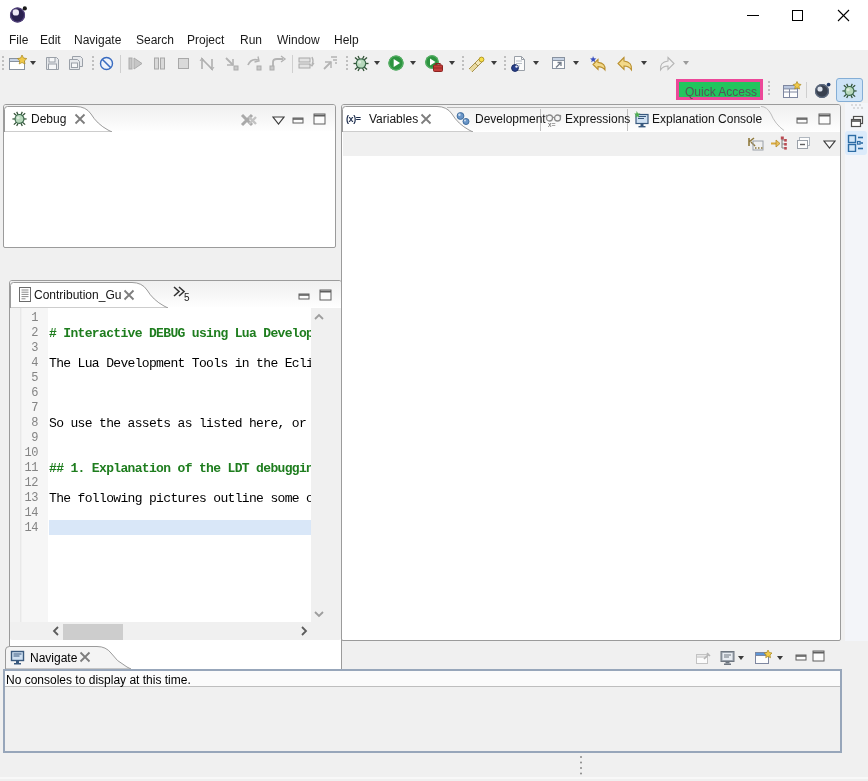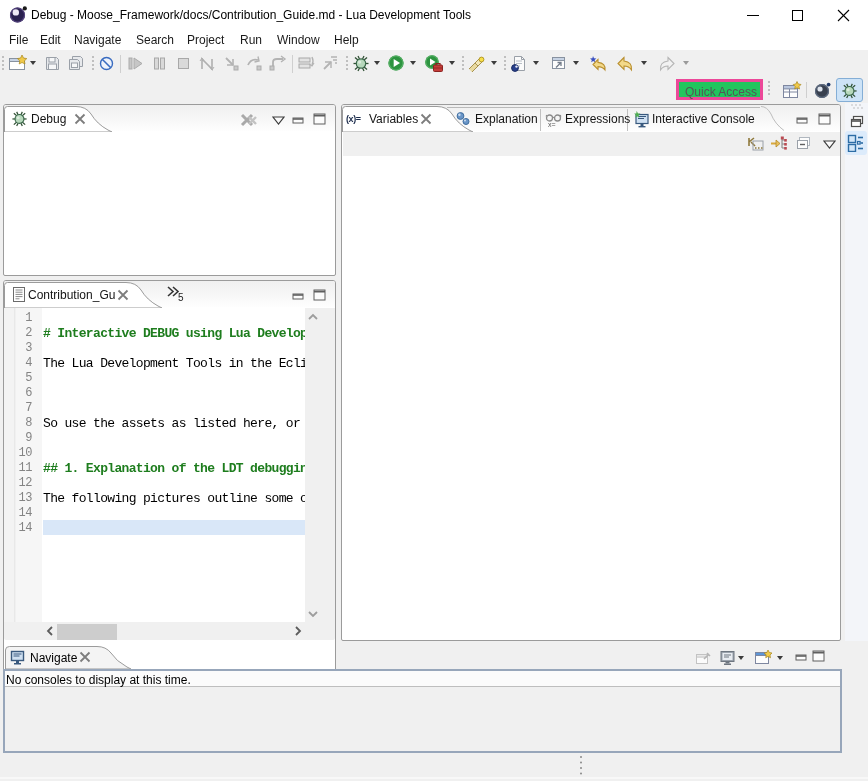--- a/index.html
+++ b/index.html
@@ -46,21 +46,20 @@
 .cl .h { color:#1e7d1e; font-weight:bold; }
 #curline { position:absolute; left:1px; width:262px; height:15px; background:#d9e7f8; z-index:1;}
 
 #con-box { position:absolute; left:3px; top:669px; width:839px; height:84px; border:2px solid #97a6ba; background:#f0f0f0; }
 </style>
 </head>
 <body>
 <div id="app">
 
   <div class="abs" id="titlebar"></div>
-  <div class="abs" id="title-text">Debug - Moose_Framework/docs/Contribution_Guide.md - Lua Development Tools</div>
   <svg style="left:9px;top:5px" width="20" height="20" viewBox="0 0 20 20">
     <circle cx="8.5" cy="10" r="7.5" fill="#2a2150"></circle>
     <circle cx="8.5" cy="10" r="7" fill="none" stroke="#55447e" stroke-width="1.2"></circle>
     <circle cx="6.8" cy="7.4" r="3.2" fill="#efeaf7"></circle>
     <circle cx="15.8" cy="3.4" r="2.1" fill="#1a1a1a"></circle>
   </svg>
 
   <svg style="left:730px;top:0" width="138" height="30" viewBox="0 0 138 30">
     <line x1="17" y1="15.5" x2="29" y2="15.5" stroke="#000" stroke-width="1"></line>
     <rect x="62.5" y="10.5" width="10" height="10" fill="none" stroke="#000" stroke-width="1"></rect>
@@ -267,21 +266,21 @@
         <line x1="6" y1="2" x2="7.5" y2="5"></line>
           <line x1="12" y1="2" x2="10.5" y2="5"></line>
         <line x1="6" y1="17" x2="7.5" y2="14"></line>
           <line x1="12" y1="17" x2="10.5" y2="14"></line>
       </g>
       <circle cx="9" cy="9.5" r="4.7" fill="#b7d8bc" stroke="#3a684a" stroke-width="1.2"></circle>
       <circle cx="7.6" cy="8.1" r="1.6" fill="#dcecde"></circle>
     </svg>
   </div>
 
-  <div class="panel" id="p-debug" style="left:3px; top:104px; width:333px; height:172px;">
+  <div class="panel" id="p-debug" style="left:3px; top:104px; width:333px; height:144px;">
     <div class="tabbar"></div>
     <svg style="left:0;top:0" width="130" height="27" viewBox="0 0 130 27">
       <path d="M0.5,27 L0.5,4.5 Q0.5,1.5 3.5,1.5 L72,1.5 Q82,1.5 87,9 Q93,19 104,25 L108,27 Z" fill="#fff" stroke="#9b9b9b" stroke-width="1"></path>
     </svg>
     <div class="tab-label" style="left:27px">Debug</div>
 
     <svg style="left:7px;top:5px" width="17" height="17" viewBox="0 0 18 18">
       <g stroke="#2f4f33" stroke-width="1.3">
         <line x1="3" y1="3.5" x2="6.5" y2="6.5"></line>
           <line x1="15" y1="3.5" x2="11.5" y2="6.5"></line>
@@ -312,21 +311,21 @@
     <svg style="left:288px;top:9px" width="13" height="11" viewBox="0 0 13 11">
       <rect x="1" y="4" width="10" height="5" fill="#fcfcfc" stroke="#5f5f5f"></rect>
       <line x1="1" y1="5" x2="11" y2="5" stroke="#5f5f5f" stroke-width="1.6"></line>
     </svg>
     <svg style="left:309px;top:8px" width="13" height="12" viewBox="0 0 13 12">
       <rect x="1" y="1" width="11" height="10" fill="#fcfcfc" stroke="#5f5f5f"></rect>
       <line x1="1" y1="2.6" x2="12" y2="2.6" stroke="#5f5f5f" stroke-width="1.8"></line>
     </svg>
   </div>
 
-  <div class="panel" id="p-editor" style="left:3px; top:280px; width:333px; height:419px;text-align:right;">
+  <div class="panel" id="p-editor" style="left:9px; top:280px; width:333px; height:419px;text-align:right;">
     <div class="tabbar"></div>
     <svg style="left:0;top:0" width="180" height="27" viewBox="0 0 180 27">
       <path d="M0.5,27 L0.5,4.5 Q0.5,1.5 3.5,1.5 L122,1.5 Q132,1.5 137,9 Q143,19 154,25 L158,27 Z" fill="#fff" stroke="#9b9b9b" stroke-width="1"></path>
     </svg>
     <div class="tab-label" style="left:24px">Contribution_Gu</div>
 
     <svg style="left:7px;top:5px" width="16" height="17" viewBox="0 0 16 17">
       <rect x="2.5" y="1.5" width="11" height="14" fill="#fff" stroke="#6b6b6b"></rect>
       <path d="M4.5,4 h7 M4.5,6.2 h7 M4.5,8.4 h7 M4.5,10.6 h7 M4.5,12.8 h4" stroke="#8a8a8a" stroke-width="1"></path>
     </svg>
@@ -398,23 +397,23 @@
     <svg style="left:0;top:0" width="135" height="27" viewBox="0 0 135 27">
       <path d="M0.5,27 L0.5,4.5 Q0.5,1.5 3.5,1.5 L95,1.5 Q105,1.5 110,9 Q116,19 127,25 L131,27 Z" fill="#fff" stroke="#9b9b9b" stroke-width="1"></path>
     </svg>
     <div class="tab-label" style="left:27px">Variables</div>
     <div class="tabsep" style="left:198px"></div>
     <div class="tabsep" style="left:285px"></div>
     <div class="abs" style="left:105px;top:1.5px;width:313px;height:1px;background:#b9b9b9;"></div>
     <svg style="left:417px;top:0" width="26" height="27" viewBox="0 0 26 27">
       <path d="M2,1.5 Q8,1.5 12,9 Q16,19 25,25.5" fill="none" stroke="#bdbdbd"></path>
     </svg>
-    <div class="tab-label" style="left:133px">Explanation</div>
+    <div class="tab-label" style="left:133px">Development</div>
     <div class="tab-label" style="left:223px">Expressions</div>
-    <div class="tab-label" style="left:310px">Interactive Console</div>
+    <div class="tab-label" style="left:310px">Explanation Console</div>
 
     <div class="abs" style="left:4px;top:9px;font-size:9px;color:#1c2c4c;font-weight:bold;letter-spacing:-0.4px;">(x)=</div>
 
     <svg style="left:78px;top:8px" width="12" height="12" viewBox="0 0 12 12">
       <path d="M1.5,1.5 L10.5,10.5 M10.5,1.5 L1.5,10.5" stroke="#7d7d7d" stroke-width="1.8"></path>
     </svg>
 
     <svg style="left:113px;top:6px" width="16" height="16" viewBox="0 0 16 16">
       <circle cx="5.5" cy="5" r="3.4" fill="#6a96c8" stroke="#3f6d9e"></circle>
       <circle cx="4.4" cy="3.8" r="1.2" fill="#cdddf0"></circle>

